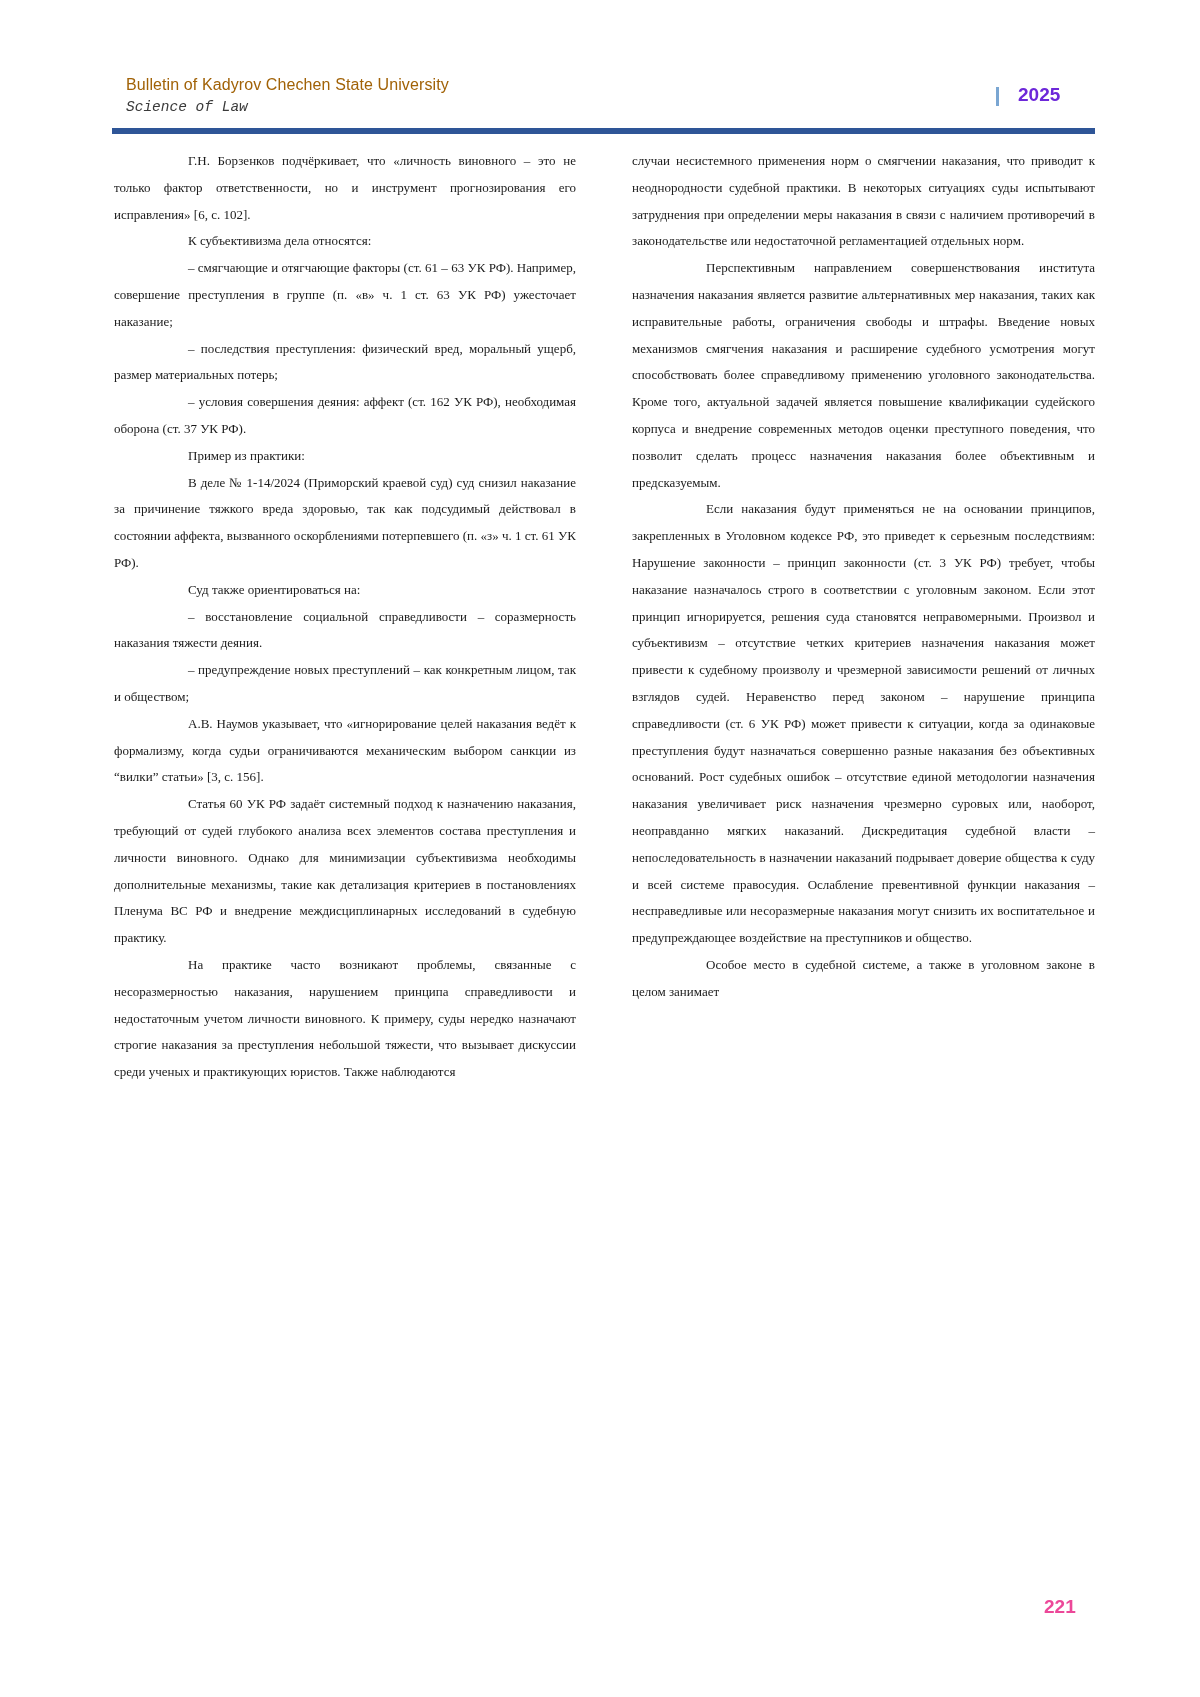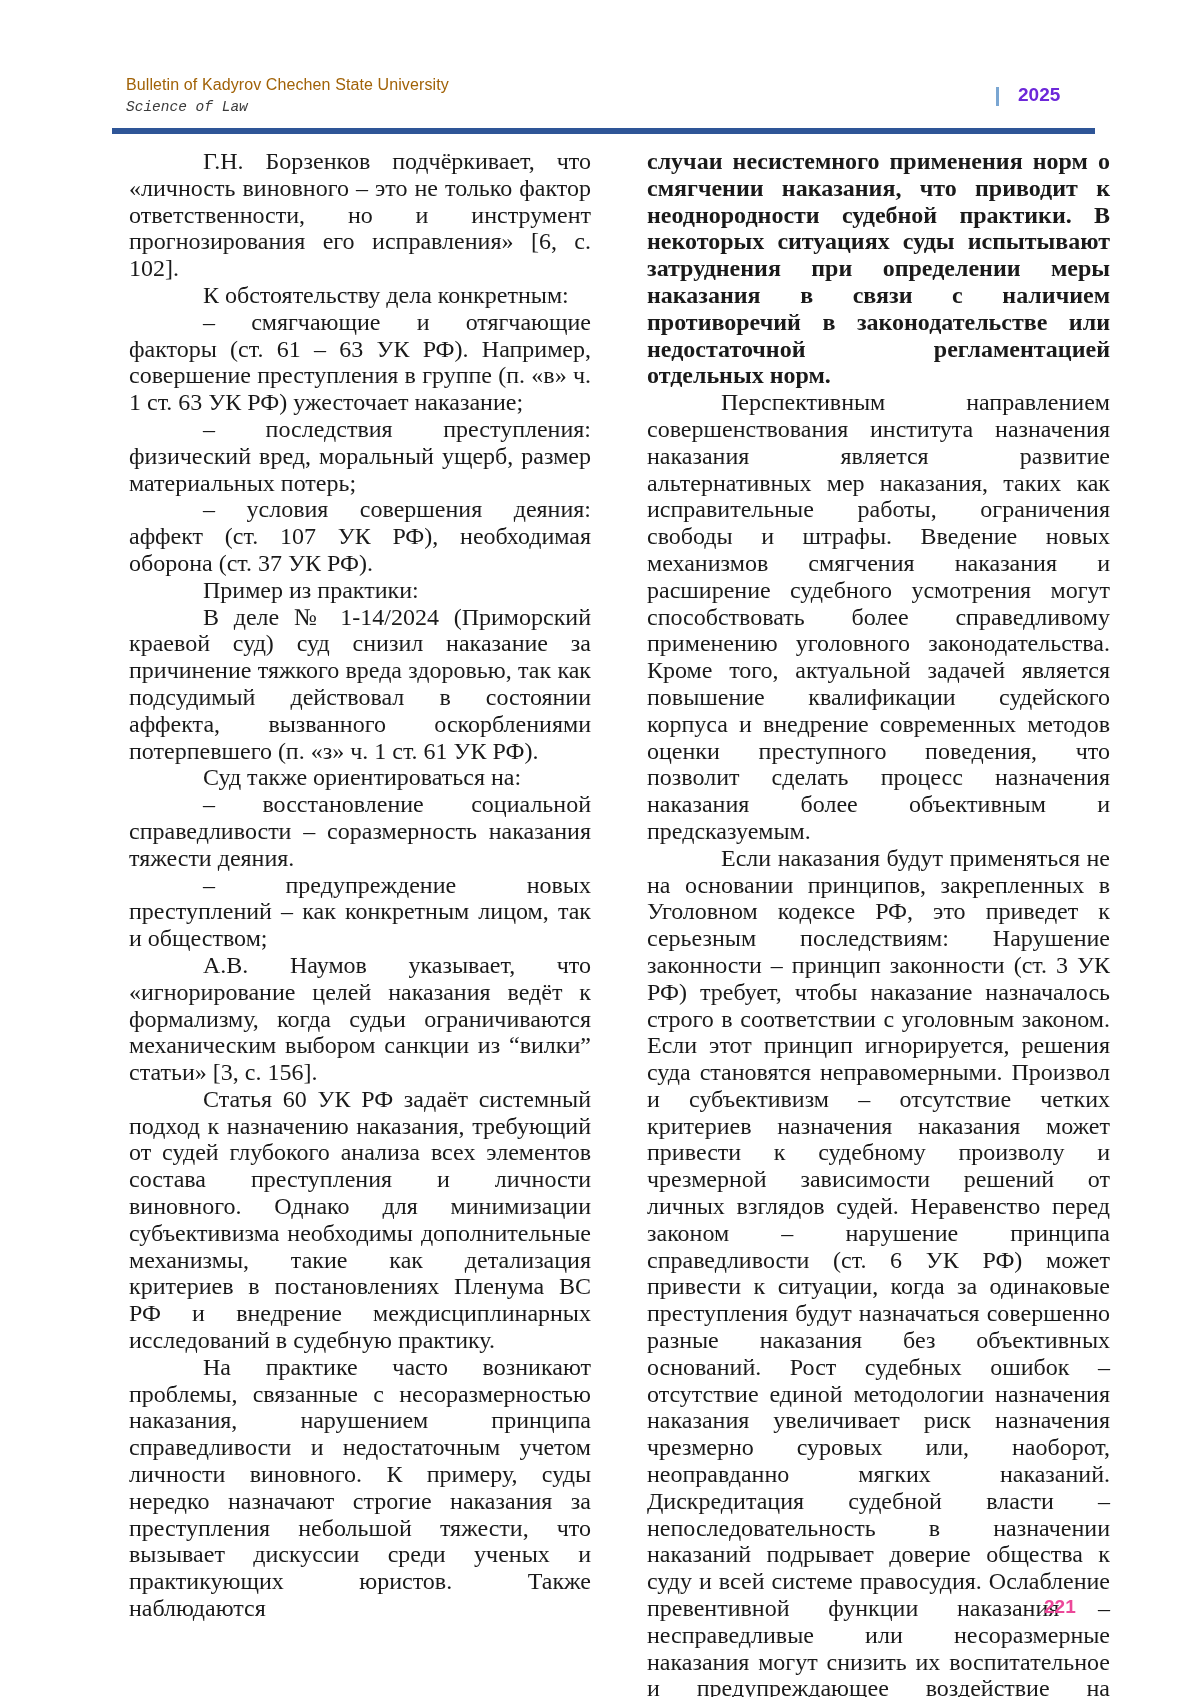--- a/index.html
+++ b/index.html
@@ -62,44 +62,42 @@
       left: 112px;
       top: 128px;
       width: 983px;
       height: 6px;
       background: #2e5597;
     }
     .column {
       position: absolute;
       top: 148px;
       font-family: "Liberation Serif", serif;
-      font-size: 24px;
+      font-size: 13px;
       line-height: 26.8px;
       text-align: justify;
       hyphens: manual;
-      margin-left: 15px;
     }
     .col-left {
       left: 114px;
       width: 462px;
     }
     .col-right {
       left: 632px;
       width: 463px;
     }
     .column p {
       margin: 0;
       text-indent: 74px;
     }
     .column p.list-item {
       text-indent: 74px;
     }
     .column p.noindent {
       text-indent: 0;
-      font-weight: bold;
     }
     .page-number {
       position: absolute;
       left: 1044px;
       top: 1596px;
       font-family: "Liberation Sans", sans-serif;
       font-weight: bold;
       font-size: 19px;
       color: #ec4899;
     }
@@ -110,24 +108,24 @@
 <div class="header">
   <div class="journal-title">Bulletin of Kadyrov Chechen State University</div>
   <div class="journal-subtitle">Science of Law</div>
   <div class="year-divider"></div>
   <div class="year">2025</div>
 </div>
 <div class="header-bar"></div>
 
 <div class="column col-left">
   <p>Г.Н. Борзенков подчёркивает, что «личность виновного – это не только фактор ответственности, но и инструмент прогнозирования его исправления» [6, с. 102].</p>
-  <p>К обстоятельству дела конкретным:</p>
+  <p>К субъективизма дела относятся:</p>
   <p class="list-item">– смягчающие и отягчающие факторы (ст. 61 – 63 УК РФ). Например, совершение преступления в группе (п. «в» ч. 1 ст. 63 УК РФ) ужесточает наказание;</p>
   <p class="list-item">– последствия преступления: физический вред, моральный ущерб, размер материальных потерь;</p>
-  <p class="list-item">– условия совершения деяния: аффект (ст. 107 УК РФ), необходимая оборона (ст. 37 УК РФ).</p>
+  <p class="list-item">– условия совершения деяния: аффект (ст. 162 УК РФ), необходимая оборона (ст. 37 УК РФ).</p>
   <p>Пример из практики:</p>
   <p>В деле № 1-14/2024 (Приморский краевой суд) суд снизил наказание за причинение тяжкого вреда здоровью, так как подсудимый действовал в состоянии аффекта, вызванного оскорблениями потерпевшего (п. «з» ч. 1 ст. 61 УК РФ).</p>
   <p>Суд также ориентироваться на:</p>
   <p class="list-item">– восстановление социальной справедливости – соразмерность наказания тяжести деяния.</p>
   <p class="list-item">– предупреждение новых преступлений – как конкретным лицом, так и обществом;</p>
   <p>А.В. Наумов указывает, что «игнорирование целей наказания ведёт к формализму, когда судьи ограничиваются механическим выбором санкции из “вилки” статьи» [3, с. 156].</p>
   <p>Статья 60 УК РФ задаёт системный подход к назначению наказания, требующий от судей глубокого анализа всех элементов состава преступления и личности виновного. Однако для минимизации субъективизма необходимы дополнительные механизмы, такие как детализация критериев в постановлениях Пленума ВС РФ и внедрение междисциплинарных исследований в судебную практику.</p>
   <p>На практике часто возникают проблемы, связанные с несоразмерностью наказания, нарушением принципа справедливости и недостаточным учетом личности виновного. К примеру, суды нередко назначают строгие наказания за преступления небольшой тяжести, что вызывает дискуссии среди ученых и практикующих юристов. Также наблюдаются</p>
 </div>
 

